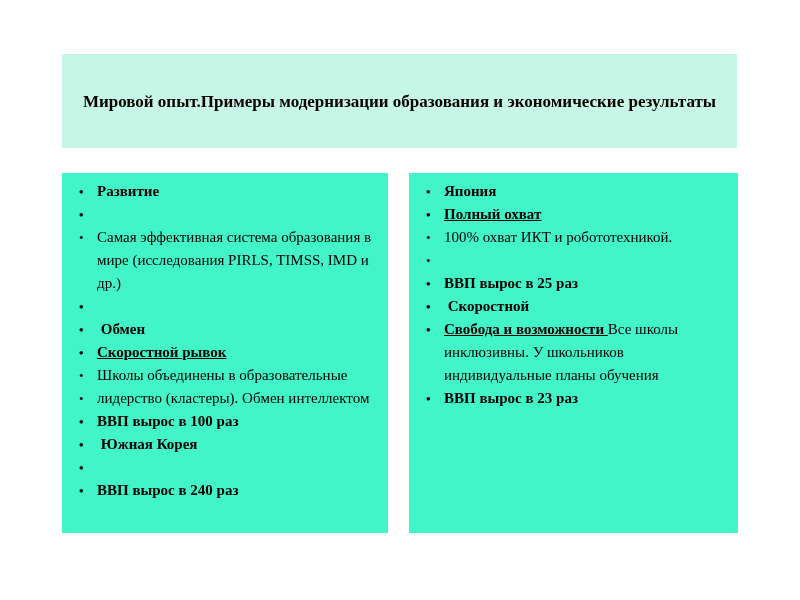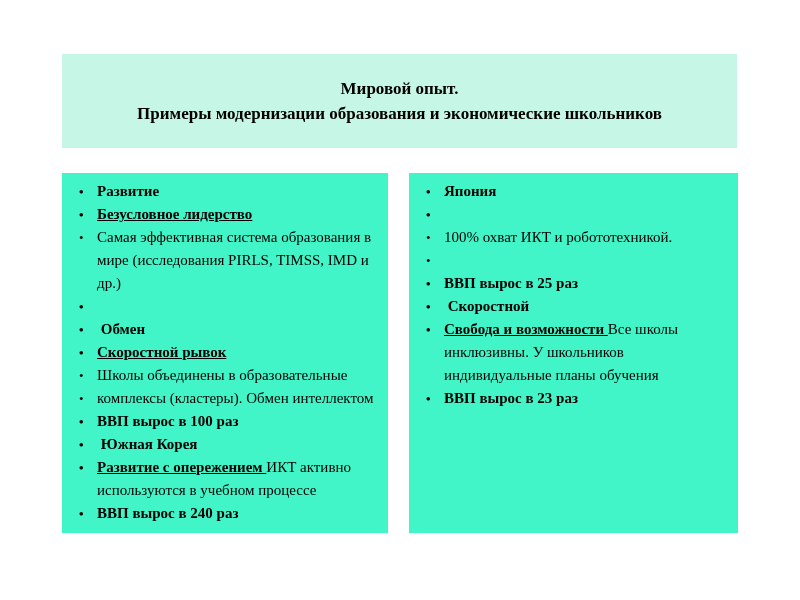--- a/index.html
+++ b/index.html
@@ -9,21 +9,21 @@
     font-family: "Liberation Serif", serif;
     color: #000000;
     overflow: hidden;
   }
   .slide { position: relative; width: 800px; height: 600px; }
 
   .title-box {
     position: absolute;
     left: 62px; top: 54px;
     width: 675px; height: 94px;
-    display: flex; flex-direction: column;
+    display: flex; flex-direction: row;
     justify-content: center; align-items: center;
   }
   .title-line {
     font-weight: bold;
     font-size: 17px;
     line-height: 25px;
     text-align: center;
     white-space: nowrap;
   }
 
@@ -52,32 +52,31 @@
   .bold { font-weight: bold; }
   .underline { text-decoration: underline; }
 </style>
 </head>
 <body style="background: rgb(255, 255, 255); color: rgb(0, 0, 0);">
 
 <div class="slide">
 
   <div class="title-box" style="background: rgb(198, 246, 230);">
     <div class="title-line">Мировой опыт.</div>
-    <div class="title-line">Примеры модернизации образования и экономические школьников</div>
+    <div class="title-line">Примеры модернизации образования и экономические результаты</div>
   </div>
 
   <div class="panel left" style="background: rgb(66, 245, 200);">
     <ul class="bullets">
         <li>
           <span class="bullet bold">•</span>
           <span class="text"><span class="bold ">Развитие</span></span>
         </li>
         <li>
           <span class="bullet bold">•</span>
-          <span class="text"><span class="bold underline">Безусловное лидерство</span></span>
         </li>
         <li>
           <span class="bullet">•</span>
           <span class="text"><span class="">Самая эффективная система образования в мире (исследования PIRLS, TIMSS, IMD и др.)</span></span>
         </li>
         <li>
           <span class="bullet bold">•</span>
         </li>
         <li>
           <span class="bullet bold">•</span>
@@ -86,49 +85,49 @@
         <li>
           <span class="bullet bold">•</span>
           <span class="text"><span class="bold underline">Скоростной рывок</span></span>
         </li>
         <li>
           <span class="bullet">•</span>
           <span class="text"><span class="">Школы объединены в образовательные</span></span>
         </li>
         <li>
           <span class="bullet">•</span>
-          <span class="text"><span class="">комплексы (кластеры). Обмен интеллектом</span></span>
+          <span class="text"><span class="">лидерство (кластеры). Обмен интеллектом</span></span>
         </li>
         <li>
           <span class="bullet bold">•</span>
           <span class="text"><span class="bold ">ВВП вырос в 100 раз</span></span>
         </li>
         <li>
           <span class="bullet bold">•</span>
           <span class="text"><span class="bold "> Южная Корея</span></span>
         </li>
         <li>
           <span class="bullet bold">•</span>
-          <span class="text"><span class="bold underline">Развитие с опережением </span><span class="">ИКТ активно используются в учебном процессе</span></span>
         </li>
         <li>
           <span class="bullet bold">•</span>
           <span class="text"><span class="bold ">ВВП вырос в 240 раз</span></span>
         </li>
       </ul>
   </div>
 
   <div class="panel right" style="background: rgb(66, 245, 200);">
     <ul class="bullets">
         <li>
           <span class="bullet bold">•</span>
           <span class="text"><span class="bold ">Япония</span></span>
         </li>
         <li>
           <span class="bullet bold">•</span>
+          <span class="text"><span class="bold underline">Полный охват</span></span>
         </li>
         <li>
           <span class="bullet">•</span>
           <span class="text"><span class="">100% охват ИКТ и робототехникой.</span></span>
         </li>
         <li>
           <span class="bullet">•</span>
         </li>
         <li>
           <span class="bullet bold">•</span>

